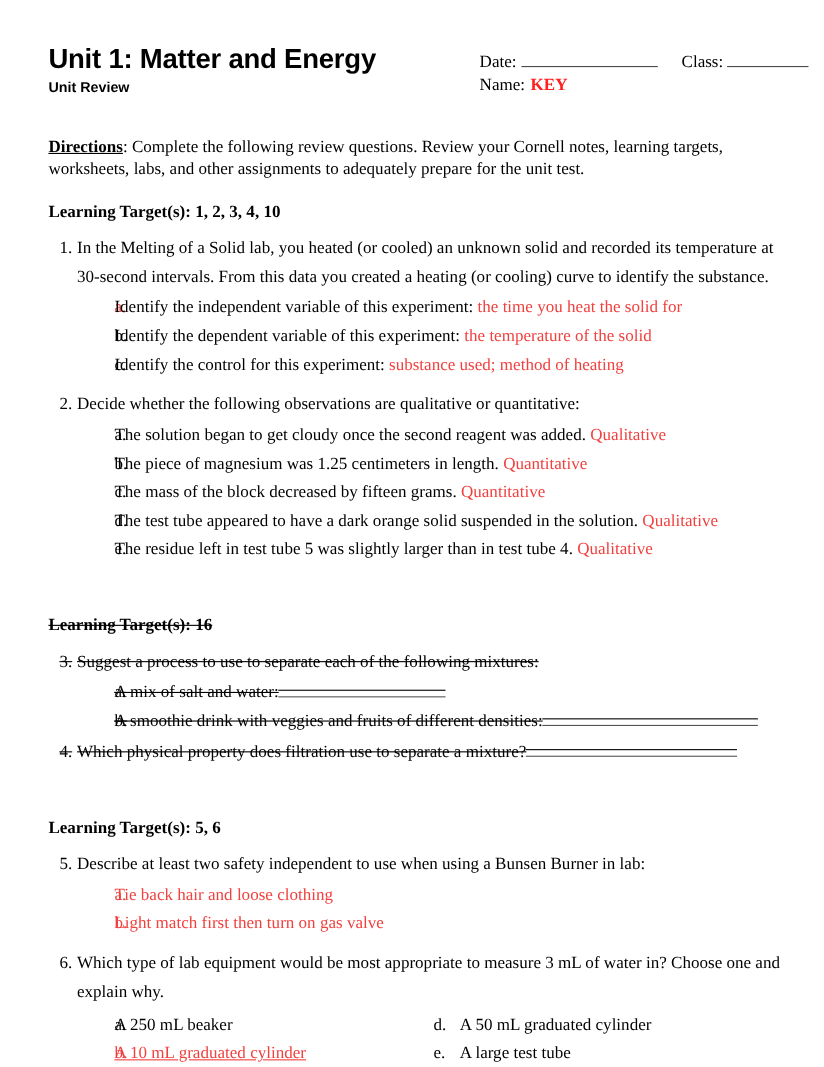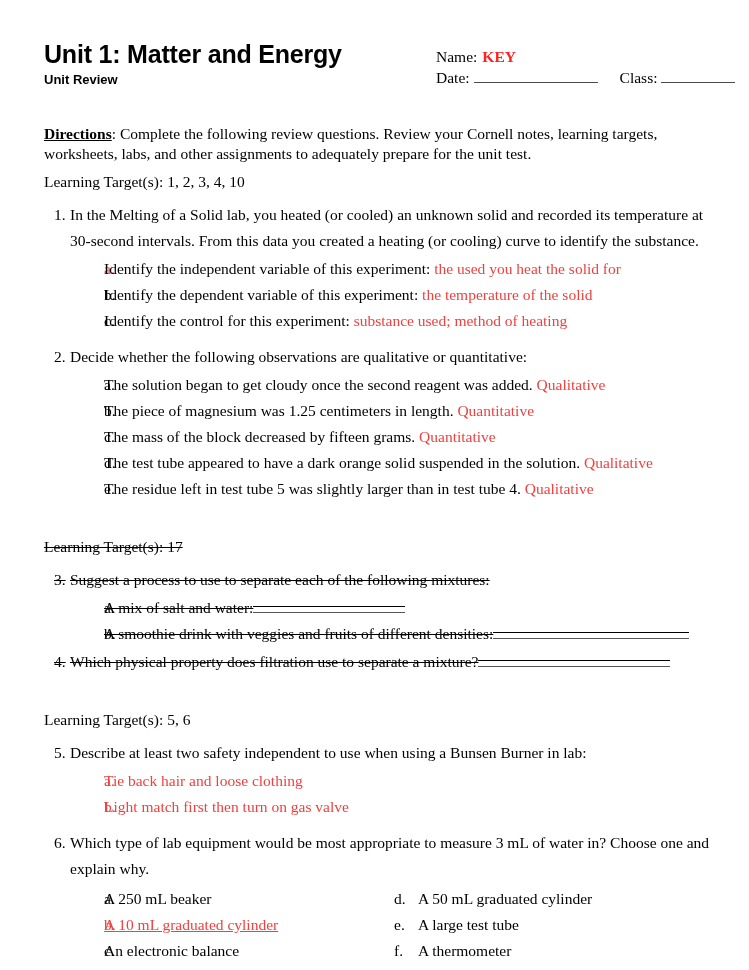--- a/index.html
+++ b/index.html
@@ -78,24 +78,24 @@
     line-height: 19.5px;
     width: 672px;
   }
   .directions .lbl {
     font-weight: bold;
     text-decoration: underline;
   }
 
   
   .lt-heading {
-    font-weight: normal;
+    font-weight: bold;
     font-size: 15.5px;
     line-height: 20px;
-    margin-top: 9px;
+    margin-top: 20px;
   }
   .lt-heading.struck { text-decoration: line-through; }
 
   
   .q {
     display: flex;
     margin-top: 10px;
     font-size: 15.5px;
     line-height: 26px;
   }
@@ -189,48 +189,48 @@
 
 <div class="page">
 
   <div class="header">
     <div class="header-left">
       <div class="doc-title">Unit 1: Matter and Energy</div>
       <div class="doc-subtitle">Unit Review</div>
     </div>
     <div class="header-right">
       <div class="hdr-row">
-        <span class="hdr-label">Name:</span>
-        <span class="key-value">KEY</span>
-      </div>
-      <div class="hdr-row">
         <span class="hdr-label">Date:</span>
         <span class="blank-line blank-date"></span>
         <span class="hdr-label hdr-class">Class:</span>
         <span class="blank-line blank-class"></span>
       </div>
+      <div class="hdr-row">
+        <span class="hdr-label">Name:</span>
+        <span class="key-value">KEY</span>
+      </div>
     </div>
   </div>
 
   <div class="directions">
     <span class="lbl">Directions</span><span>: Complete the following review questions. Review your Cornell notes, learning targets, worksheets, labs, and other assignments to adequately prepare for the unit test.</span>
   </div>
 
   <div class="lt-heading">Learning Target(s): 1, 2, 3, 4, 10</div>
 
   <div class="q">
     <div class="q-marker">1.</div>
     <div class="q-body">In the Melting of a Solid lab, you heated (or cooled) an unknown solid and recorded its temperature at 30-second intervals. From this data you created a heating (or cooling) curve to identify the substance.</div>
   </div>
   <div class="sub-group">
     <div class="sub">
       <div class="sub-marker ans">a.</div>
       <div class="sub-body">
         <span>Identify the independent variable of this experiment:</span>
-        <span class="ans">the used you heat the solid for</span>
+        <span class="ans">the time you heat the solid for</span>
       </div>
     </div>
     <div class="sub">
       <div class="sub-marker">b.</div>
       <div class="sub-body">
         <span>Identify the dependent variable of this experiment:</span>
         <span class="ans">the temperature of the solid</span>
       </div>
     </div>
     <div class="sub">
@@ -279,21 +279,21 @@
       <div class="sub-marker">e.</div>
       <div class="sub-body">
         <span>The residue left in test tube 5 was slightly larger than in test tube 4.</span>
         <span class="ans">Qualitative</span>
       </div>
     </div>
   </div>
 
   <div class="spacer-lg"></div>
 
-  <div class="lt-heading struck">Learning Target(s): 17</div>
+  <div class="lt-heading struck">Learning Target(s): 16</div>
 
   <div class="struck-block">
     <div class="q">
       <div class="q-marker strike-text">3.</div>
       <div class="q-body strike-text">Suggest a process to use to separate each of the following mixtures:</div>
     </div>
     <div class="sub-group">
       <div class="sub">
         <div class="sub-marker strike-text">a.</div>
         <div class="sub-body">

